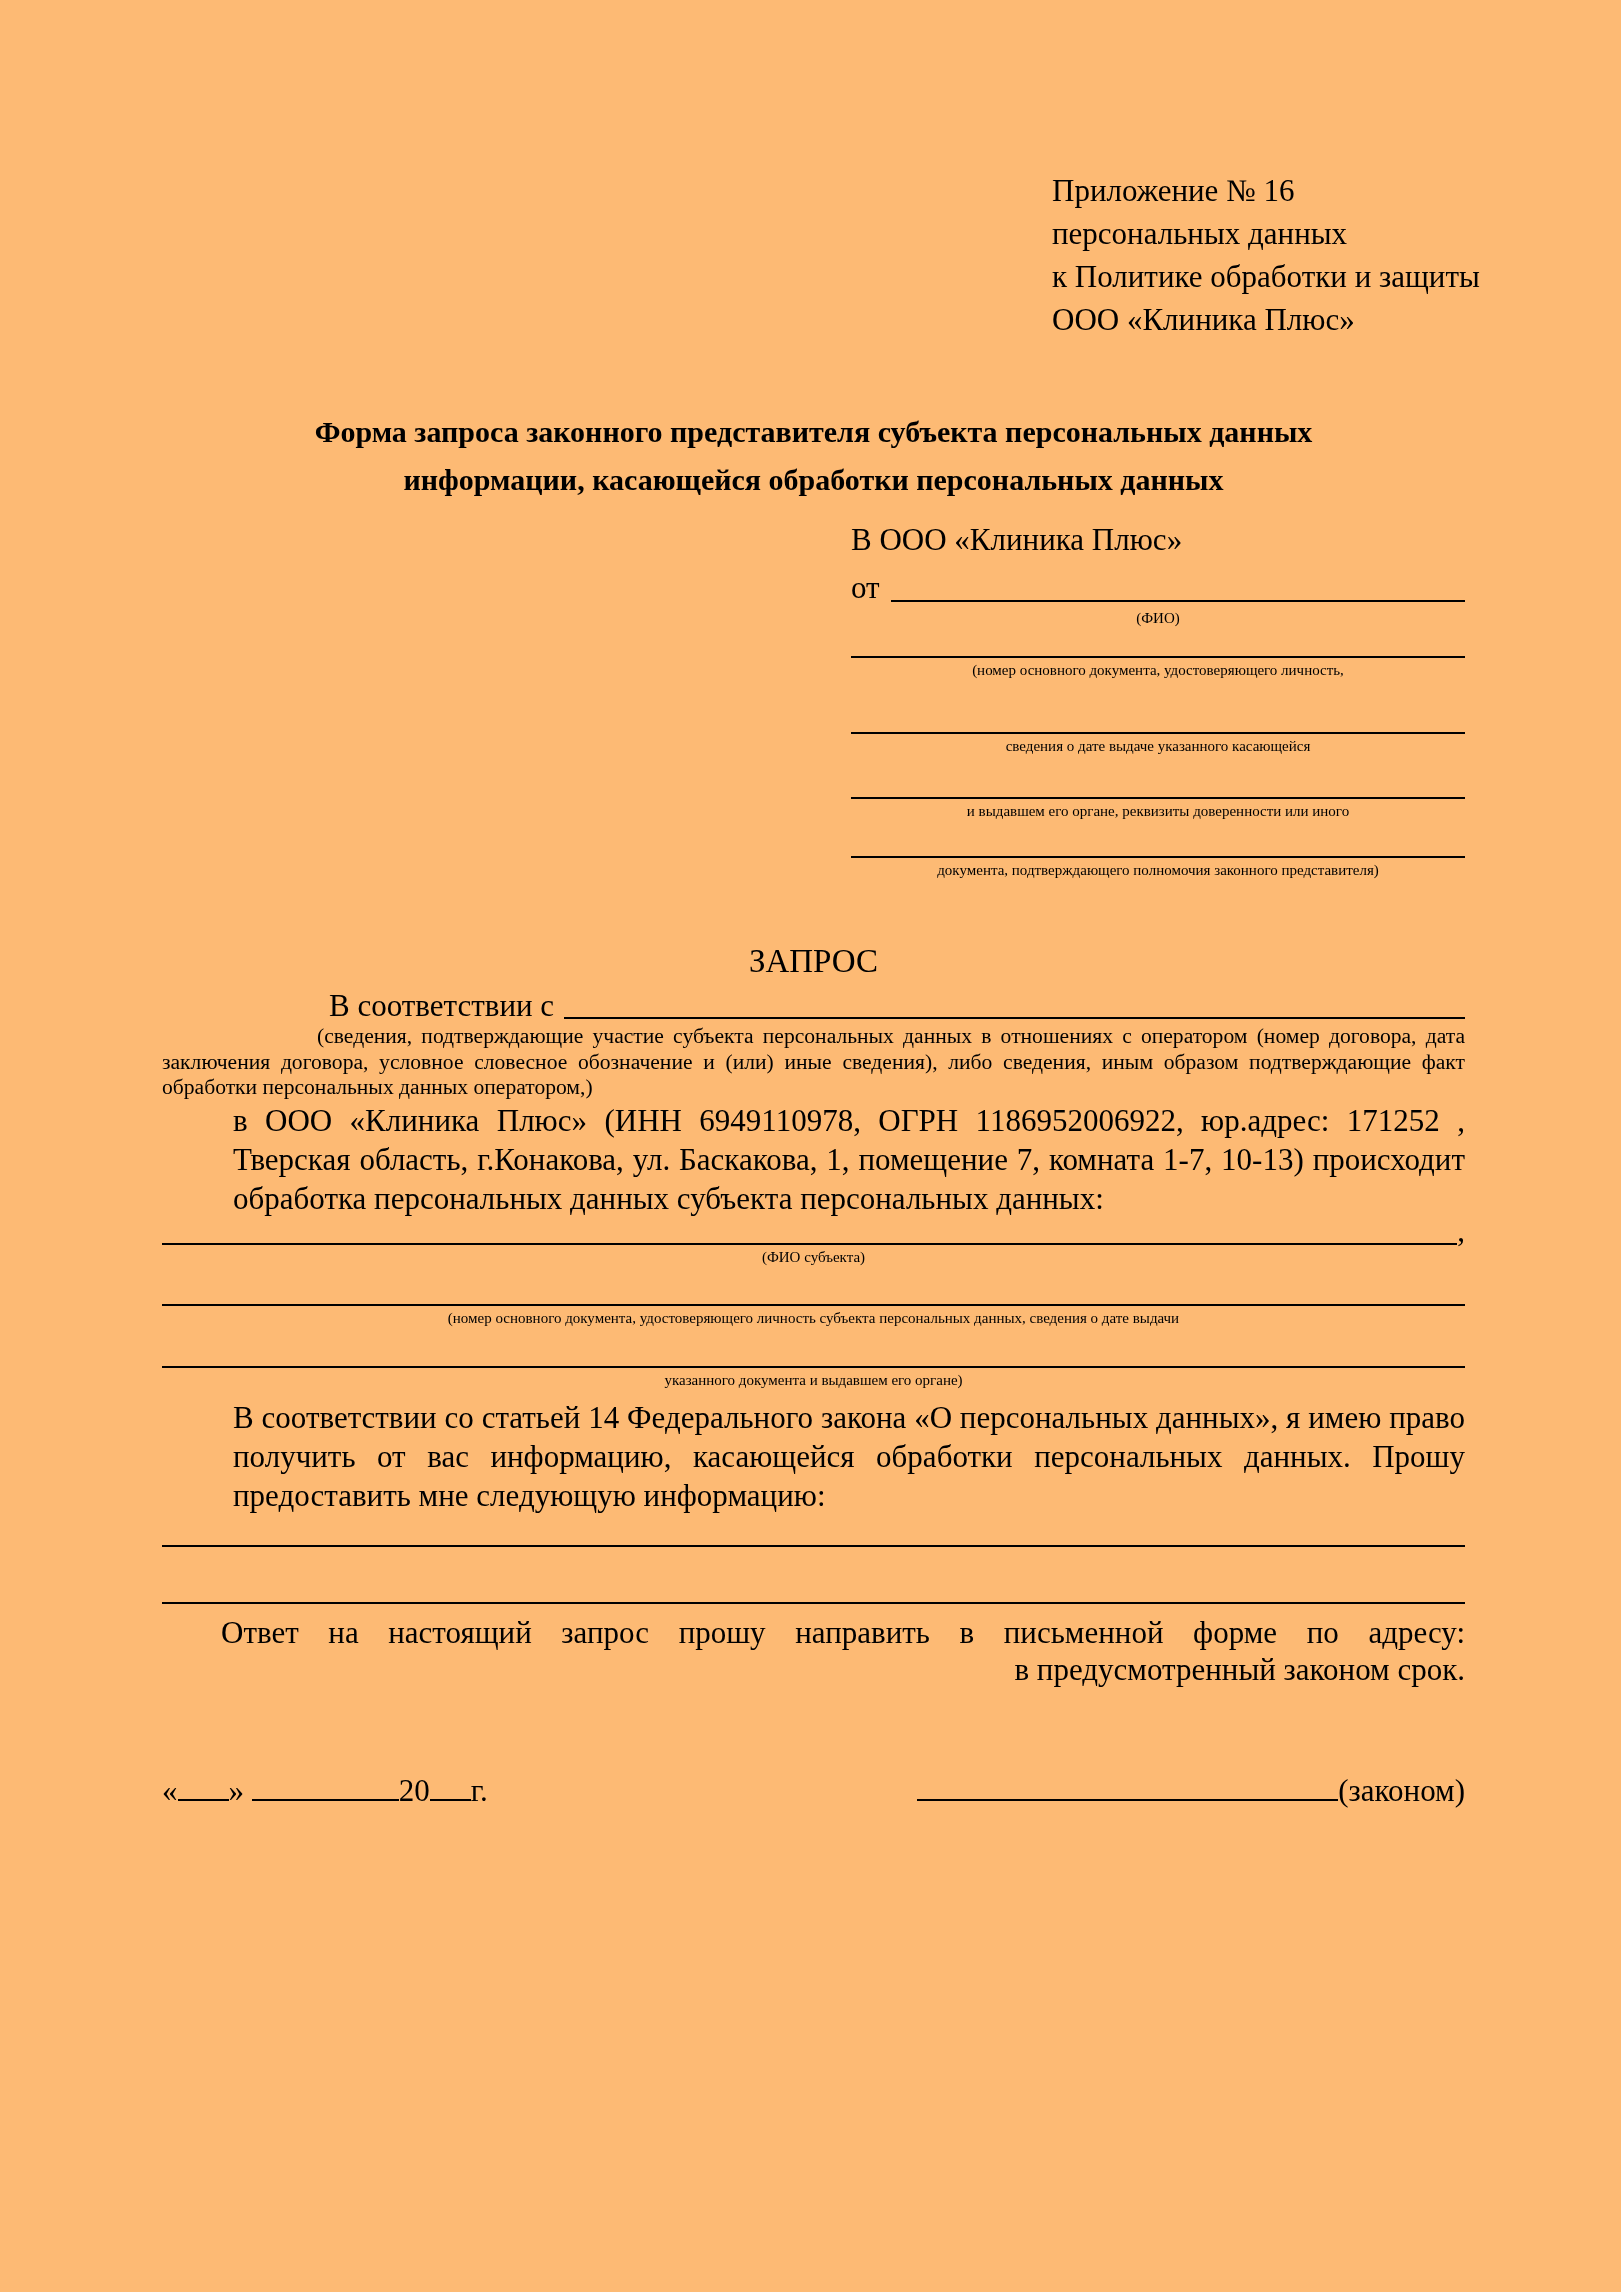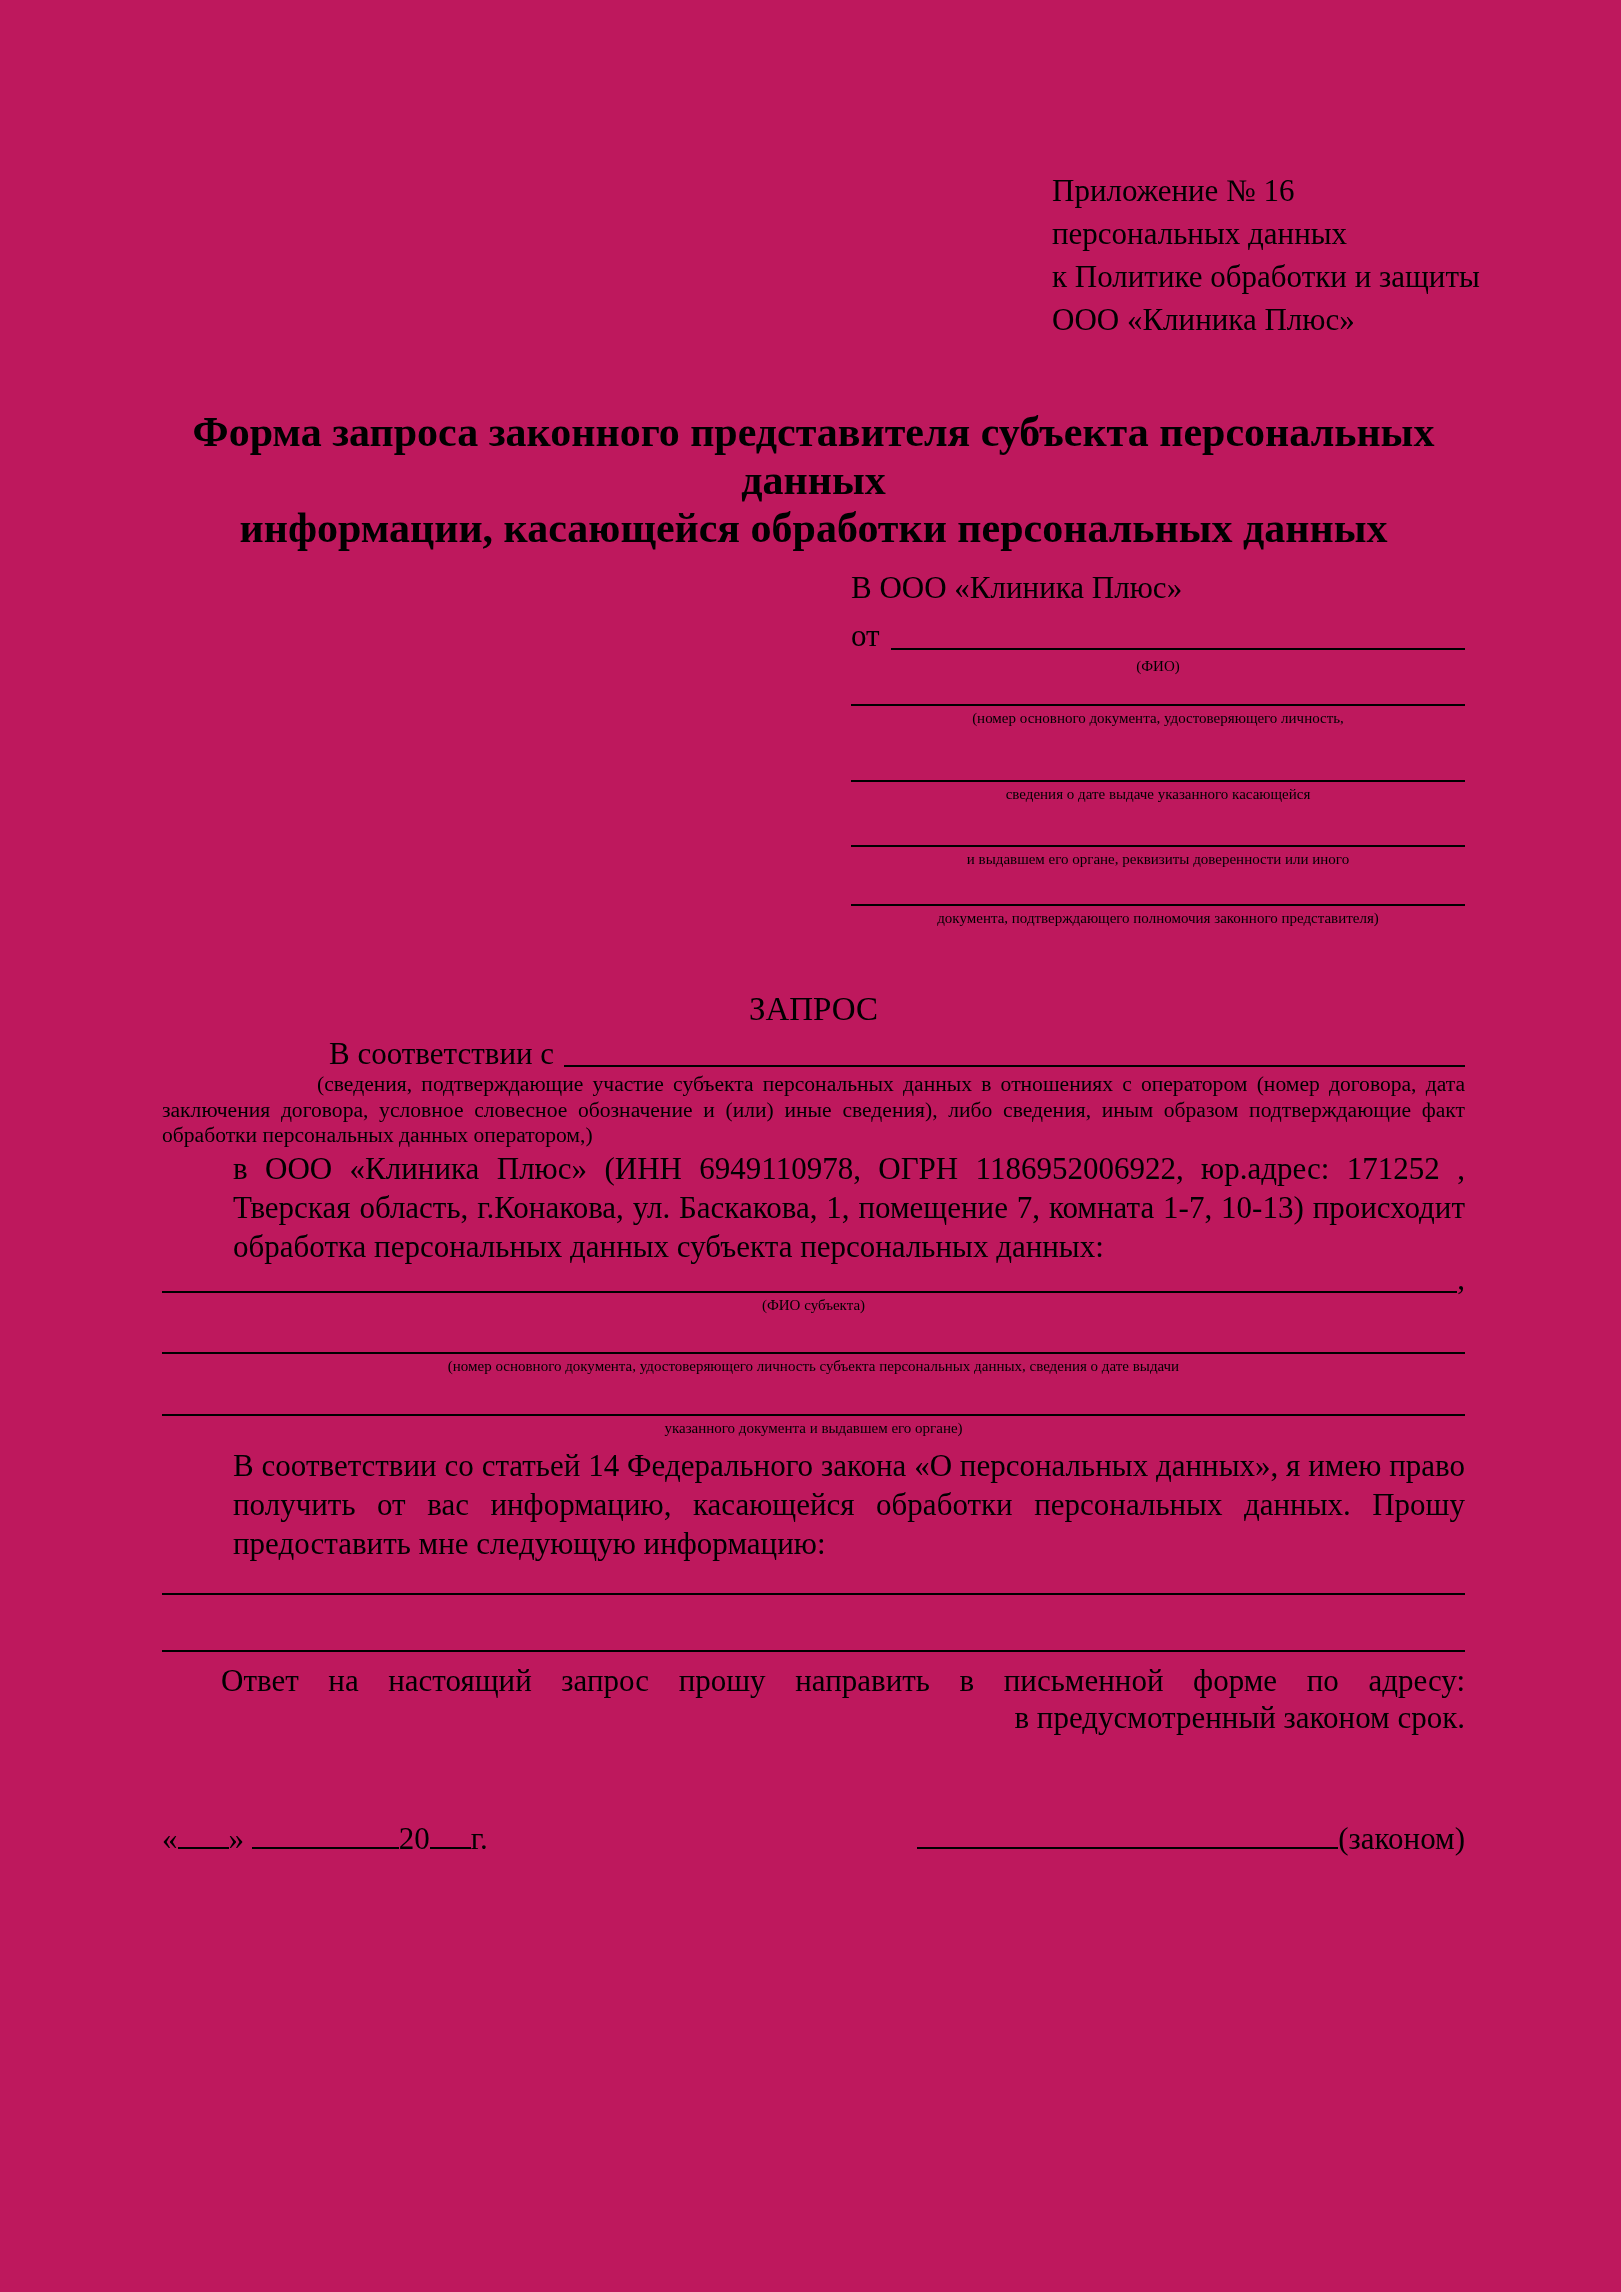--- a/index.html
+++ b/index.html
@@ -1,28 +1,28 @@
 <!DOCTYPE html>
 <html><head>
 <meta charset="utf-8">
 <style>
   * { margin:0; padding:0; box-sizing:border-box; }
   html,body { background:#ffffff; }
   .page {
     position:relative;
     width:1621px; height:2293px;
-    background:#be185d; color:#000000;
+    background:#fdba74; color:#000000;
     font-family:"Liberation Serif", serif;
     padding:0 156px 0 162px;
     overflow:hidden;
   }
   
   .hdr { margin-top:169px; margin-left:890px; width:max-content; font-size:31px; line-height:43px; }
   
-  .title { margin-top:67px; text-align:center; font-weight:bold; font-size:42px; line-height:48px; }
+  .title { margin-top:67px; text-align:center; font-weight:bold; font-size:30px; line-height:48px; }
   
   .addr { margin-left:689px; margin-top:17.6px; font-size:31px; }
   .addr-to { line-height:36px; }
   .u-row { display:flex; align-items:flex-end; height:39px; margin-top:9.8px; }
   .u-row .label { flex:none; padding-right:11.8px; }
   .fill { flex:1 1 auto; border-bottom:2.9px solid #000; margin-bottom:4.9px; }
   .cap { font-size:15px; line-height:25.5px; text-align:center; }
   .addr .cap { margin-left:-78px; margin-right:-78px; }
   .blank { border-bottom:2.9px solid #000; }
   .b1 { height:26.5px; } .b2 { height:50px; } .b3 { height:40px; } .b4 { height:33px; }

